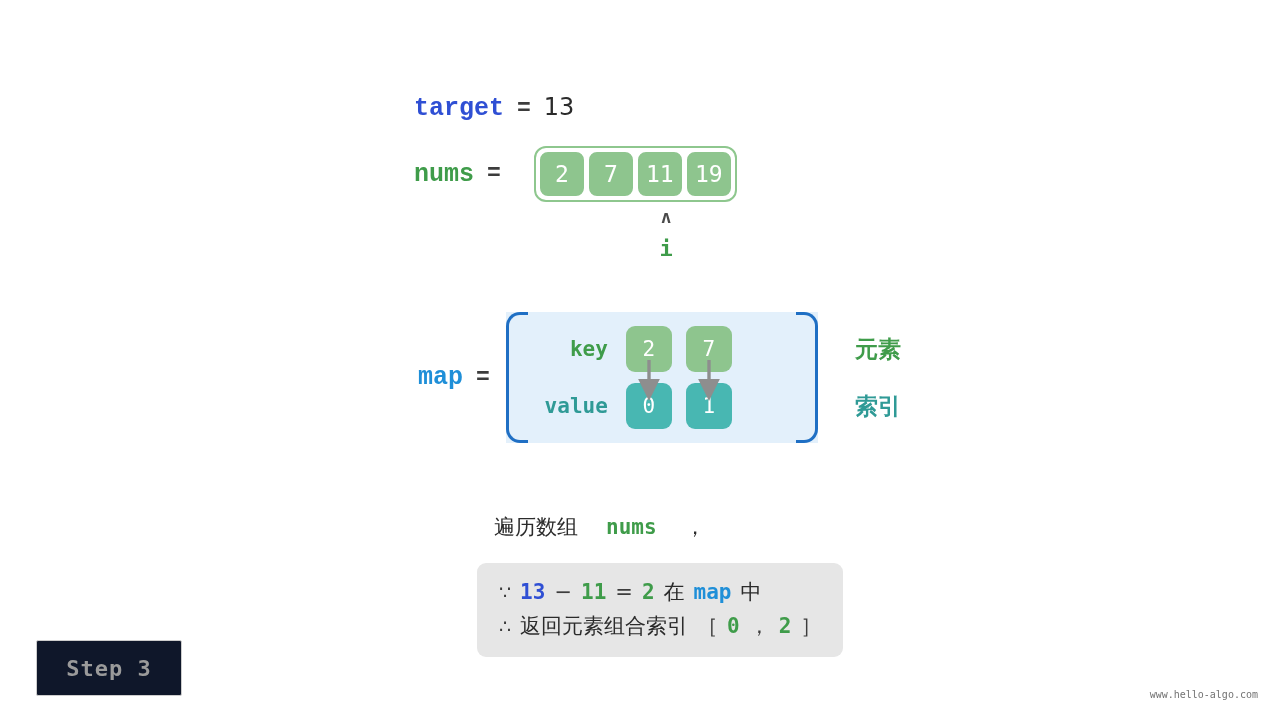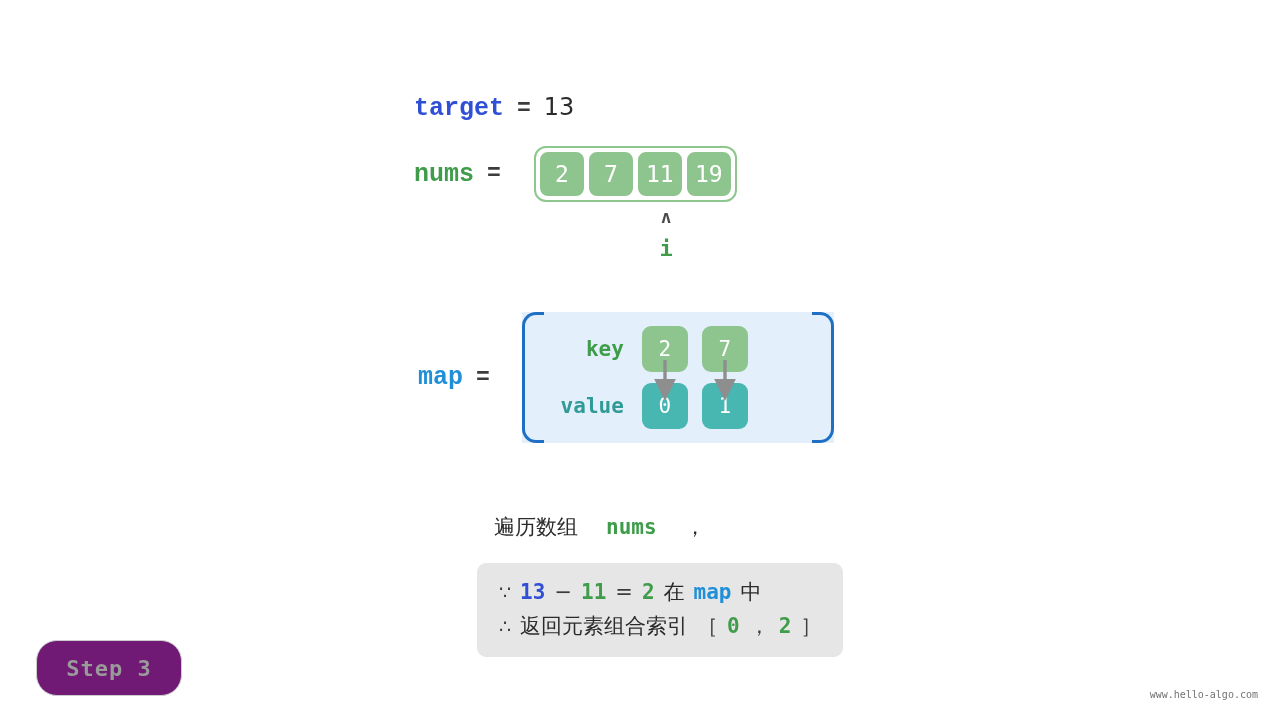--- a/index.html
+++ b/index.html
@@ -98,21 +98,21 @@
   .map-row {
     position: absolute;
     left: 418px;
     top: 312px;
     display: flex;
     align-items: center;
   }
   .var-map { color: #1f8fd8; font-size: 25px; }
   .map-eq { color: #3c3c3c; font-size: 23px; margin-left: 13px; }
   .map-box {
-    margin-left: 32px;
+    margin-left: 16px;
     position: relative;
     width: 312px;
     height: 131px;
     background: #e3f0fb;
     box-sizing: border-box;
   }
   .map-box::before,
   .map-box::after {
     content: "";
     position: absolute;
@@ -248,22 +248,22 @@
   .cjk { font-family: "DejaVu Sans", sans-serif; }
 
   
   .step-badge {
     position: absolute;
     left: 36px;
     top: 640px;
     width: 144px;
     height: 54px;
     border: 1.5px solid #cdcdcd;
-    border-radius: 21px;
-    background: #701a75;
+    border-radius: 2px;
+    background: #0f172a;
     display: flex;
     align-items: center;
     justify-content: center;
     color: #9a9a9a;
     font-family: "DejaVu Sans Mono", monospace;
     font-weight: bold;
     font-size: 22px;
     letter-spacing: 1px;
   }
 
@@ -330,20 +330,24 @@
           <marker id="ah" markerWidth="7" markerHeight="7" refX="3.2" refY="3.2" orient="auto">
             <path d="M0,0 L6.4,3.2 L0,6.4 z" fill="#8e8e8e"></path>
           </marker>
         </defs>
         <line x1="143" y1="48" x2="143" y2="78" stroke="#8e8e8e" stroke-width="3.4" marker-end="url(#ah)"></line>
         <line x1="203" y1="48" x2="203" y2="78" stroke="#8e8e8e" stroke-width="3.4" marker-end="url(#ah)"></line>
       </svg>
     </div>
   </div>
 
+  <div class="side-labels">
+    <div class="side-label side-elem">元素</div>
+    <div class="side-label side-index">索引</div>
+  </div>
 
   <div class="caption">
     <span class="cjk">遍历数组</span>
     <span class="kw">nums</span>
     <span class="comma cjk">，</span>
   </div>
 
   <div class="note-box">
     <div class="note-line">
       <span class="sym">∵</span>

